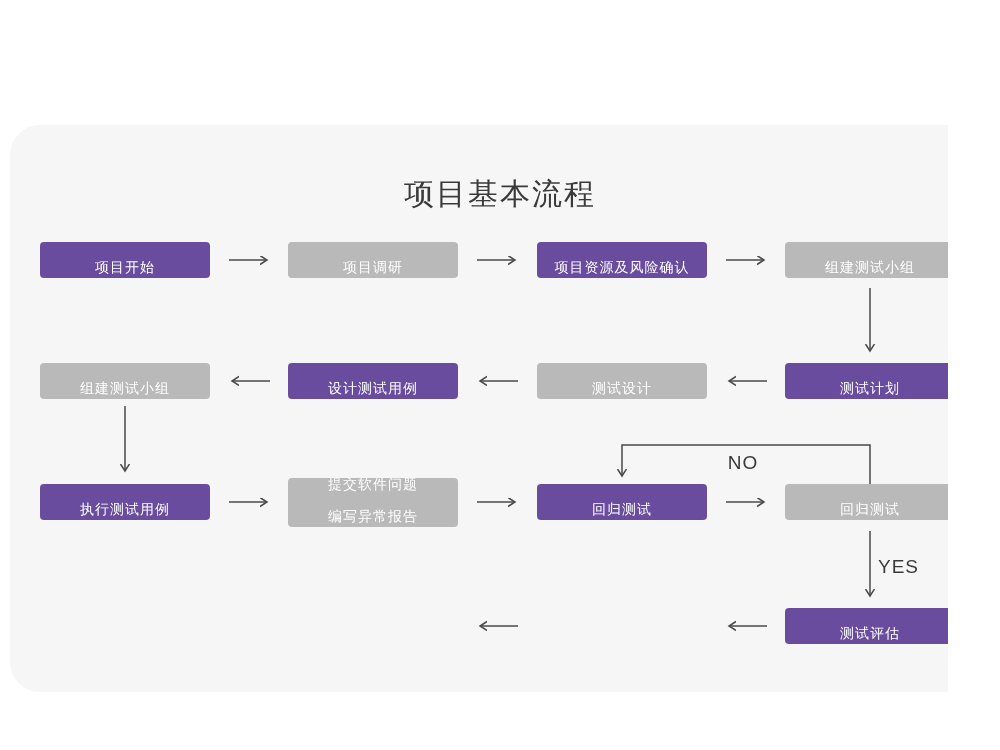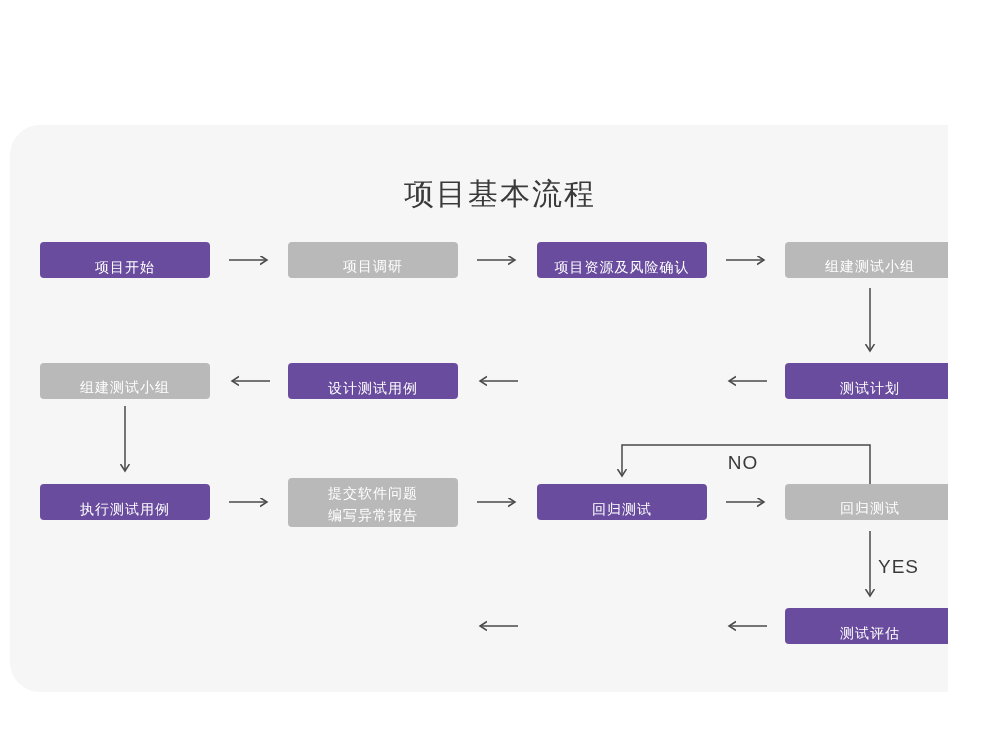--- a/index.html
+++ b/index.html
@@ -18,24 +18,24 @@
     text-align:center;font-size:30px;font-weight:500;letter-spacing:2px;
     color:var(--title-text,#3a3a3a);line-height:36px;
   }
   .node{
     position:absolute;width:170px;height:36px;border-radius:4px;
     display:flex;flex-direction:column;align-items:center;justify-content:flex-end;
     font-size:14px;line-height:22px;letter-spacing:1px;
     color:var(--node-text,#ffffff);text-align:center;
   }
   .purple{background:var(--accent-purple,#694c9e);}
-  .gray{background:var(--node-gray,#b9b9b9);font-family:Liberation Mono, monospace;}
+  .gray{background:var(--node-gray,#b9b9b9);}
   .col1{left:40px}.col2{left:288px}.col3{left:537px}.col4{left:785px}
   .row1{top:207px}.row2{top:328px}.row3{top:449px}.row4{top:573px}
-  .tall{top:443px;height:49px;}
+  .tall{top:443px;height:49px;gap:10px;}
   .branch-label{
     position:absolute;font-size:19px;letter-spacing:1px;
     color:var(--title-text,#3a3a3a);
   }
   .no-label{left:713px;top:417px;width:60px;text-align:center;}
   .yes-label{left:878px;top:521px;}
   svg.arrows{position:absolute;left:0;top:0;pointer-events:none;}
   svg.arrows line, svg.arrows polyline{
     stroke:var(--arrow,#4a4a4a);stroke-width:1.5;fill:none;
   }
@@ -57,20 +57,23 @@
   </div>
   <div class="node gray col4 row1">
     <span>组建测试小组</span>
   </div>
   <div class="node purple col3 row1">
     <span>项目资源及风险确认</span>
   </div>
 
   <div class="node purple col4 row2">
     <span>测试计划</span>
+  </div>
+  <div class="node gray col3 row2">
+    <span>测试设计</span>
   </div>
   <div class="node purple col2 row2">
     <span>设计测试用例</span>
   </div>
   <div class="node gray col1 row2">
     <span>组建测试小组</span>
   </div>
 
   <div class="node purple col1 row3">
     <span>执行测试用例</span>

